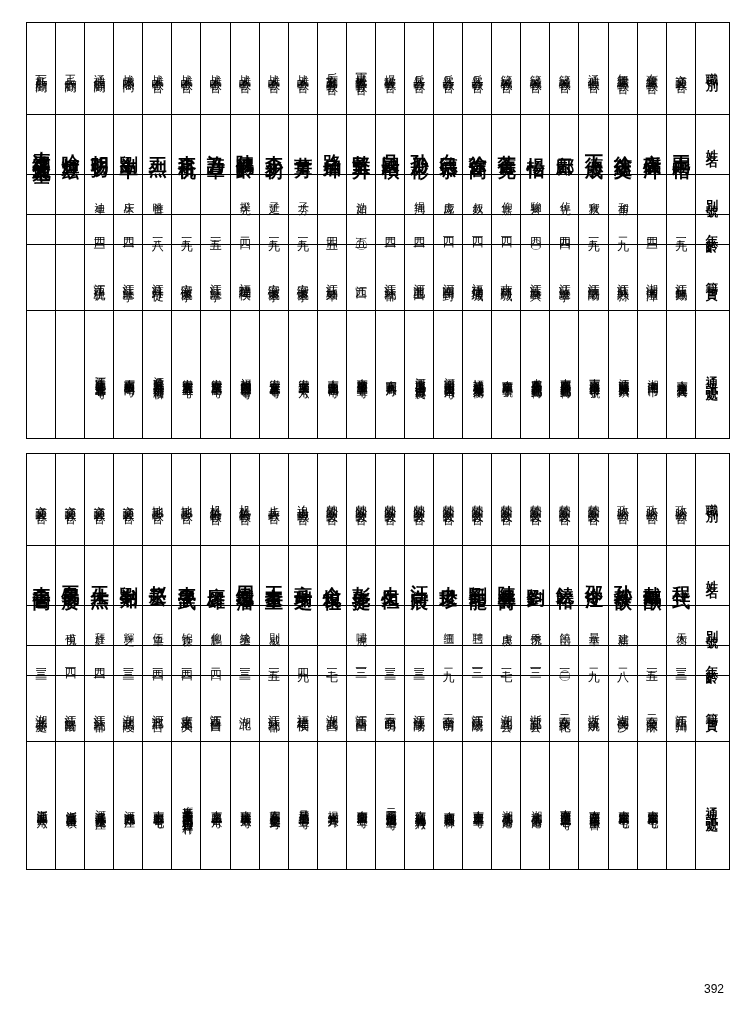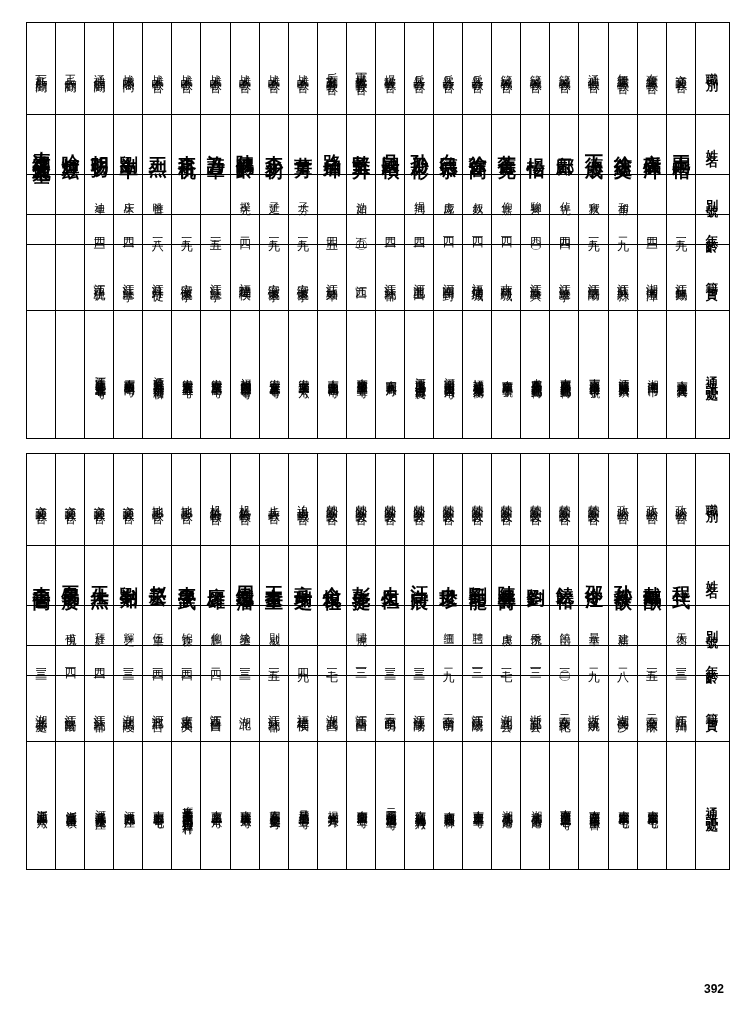--- a/index.html
+++ b/index.html
@@ -29,21 +29,21 @@
   .agecell .v{font-size:12px;letter-spacing:2px;}
   .origcell .v{font-size:12px;letter-spacing:2px;}
   .addrcell .v{font-size:11px;letter-spacing:1px;line-height:1.15;}
   td.labelcol{width:34px;background:#fff;}
   .rowrole{height:92px;}
   .rowname{height:60px;}
   .rowalt{height:40px;}
   .rowage{height:30px;}
   .roworig{height:66px;}
   .rowaddr{height:128px;}
-  .pagenum{position:absolute;right:24px;bottom:28px;font-size:12px;font-family:"Liberation Sans",sans-serif;font-weight:bold;}
+  .pagenum{position:absolute;right:24px;bottom:28px;font-size:12px;font-family:"Liberation Sans",sans-serif;}
   .blockgap{height:14px;}
 </style>
 </head>
 <body>
 
 <div class="page">
 
   <table class="roster" id="tbl-upper">
     <colgroup>
       <col span="23" style="width:calc((100% - 34px)/23)">

